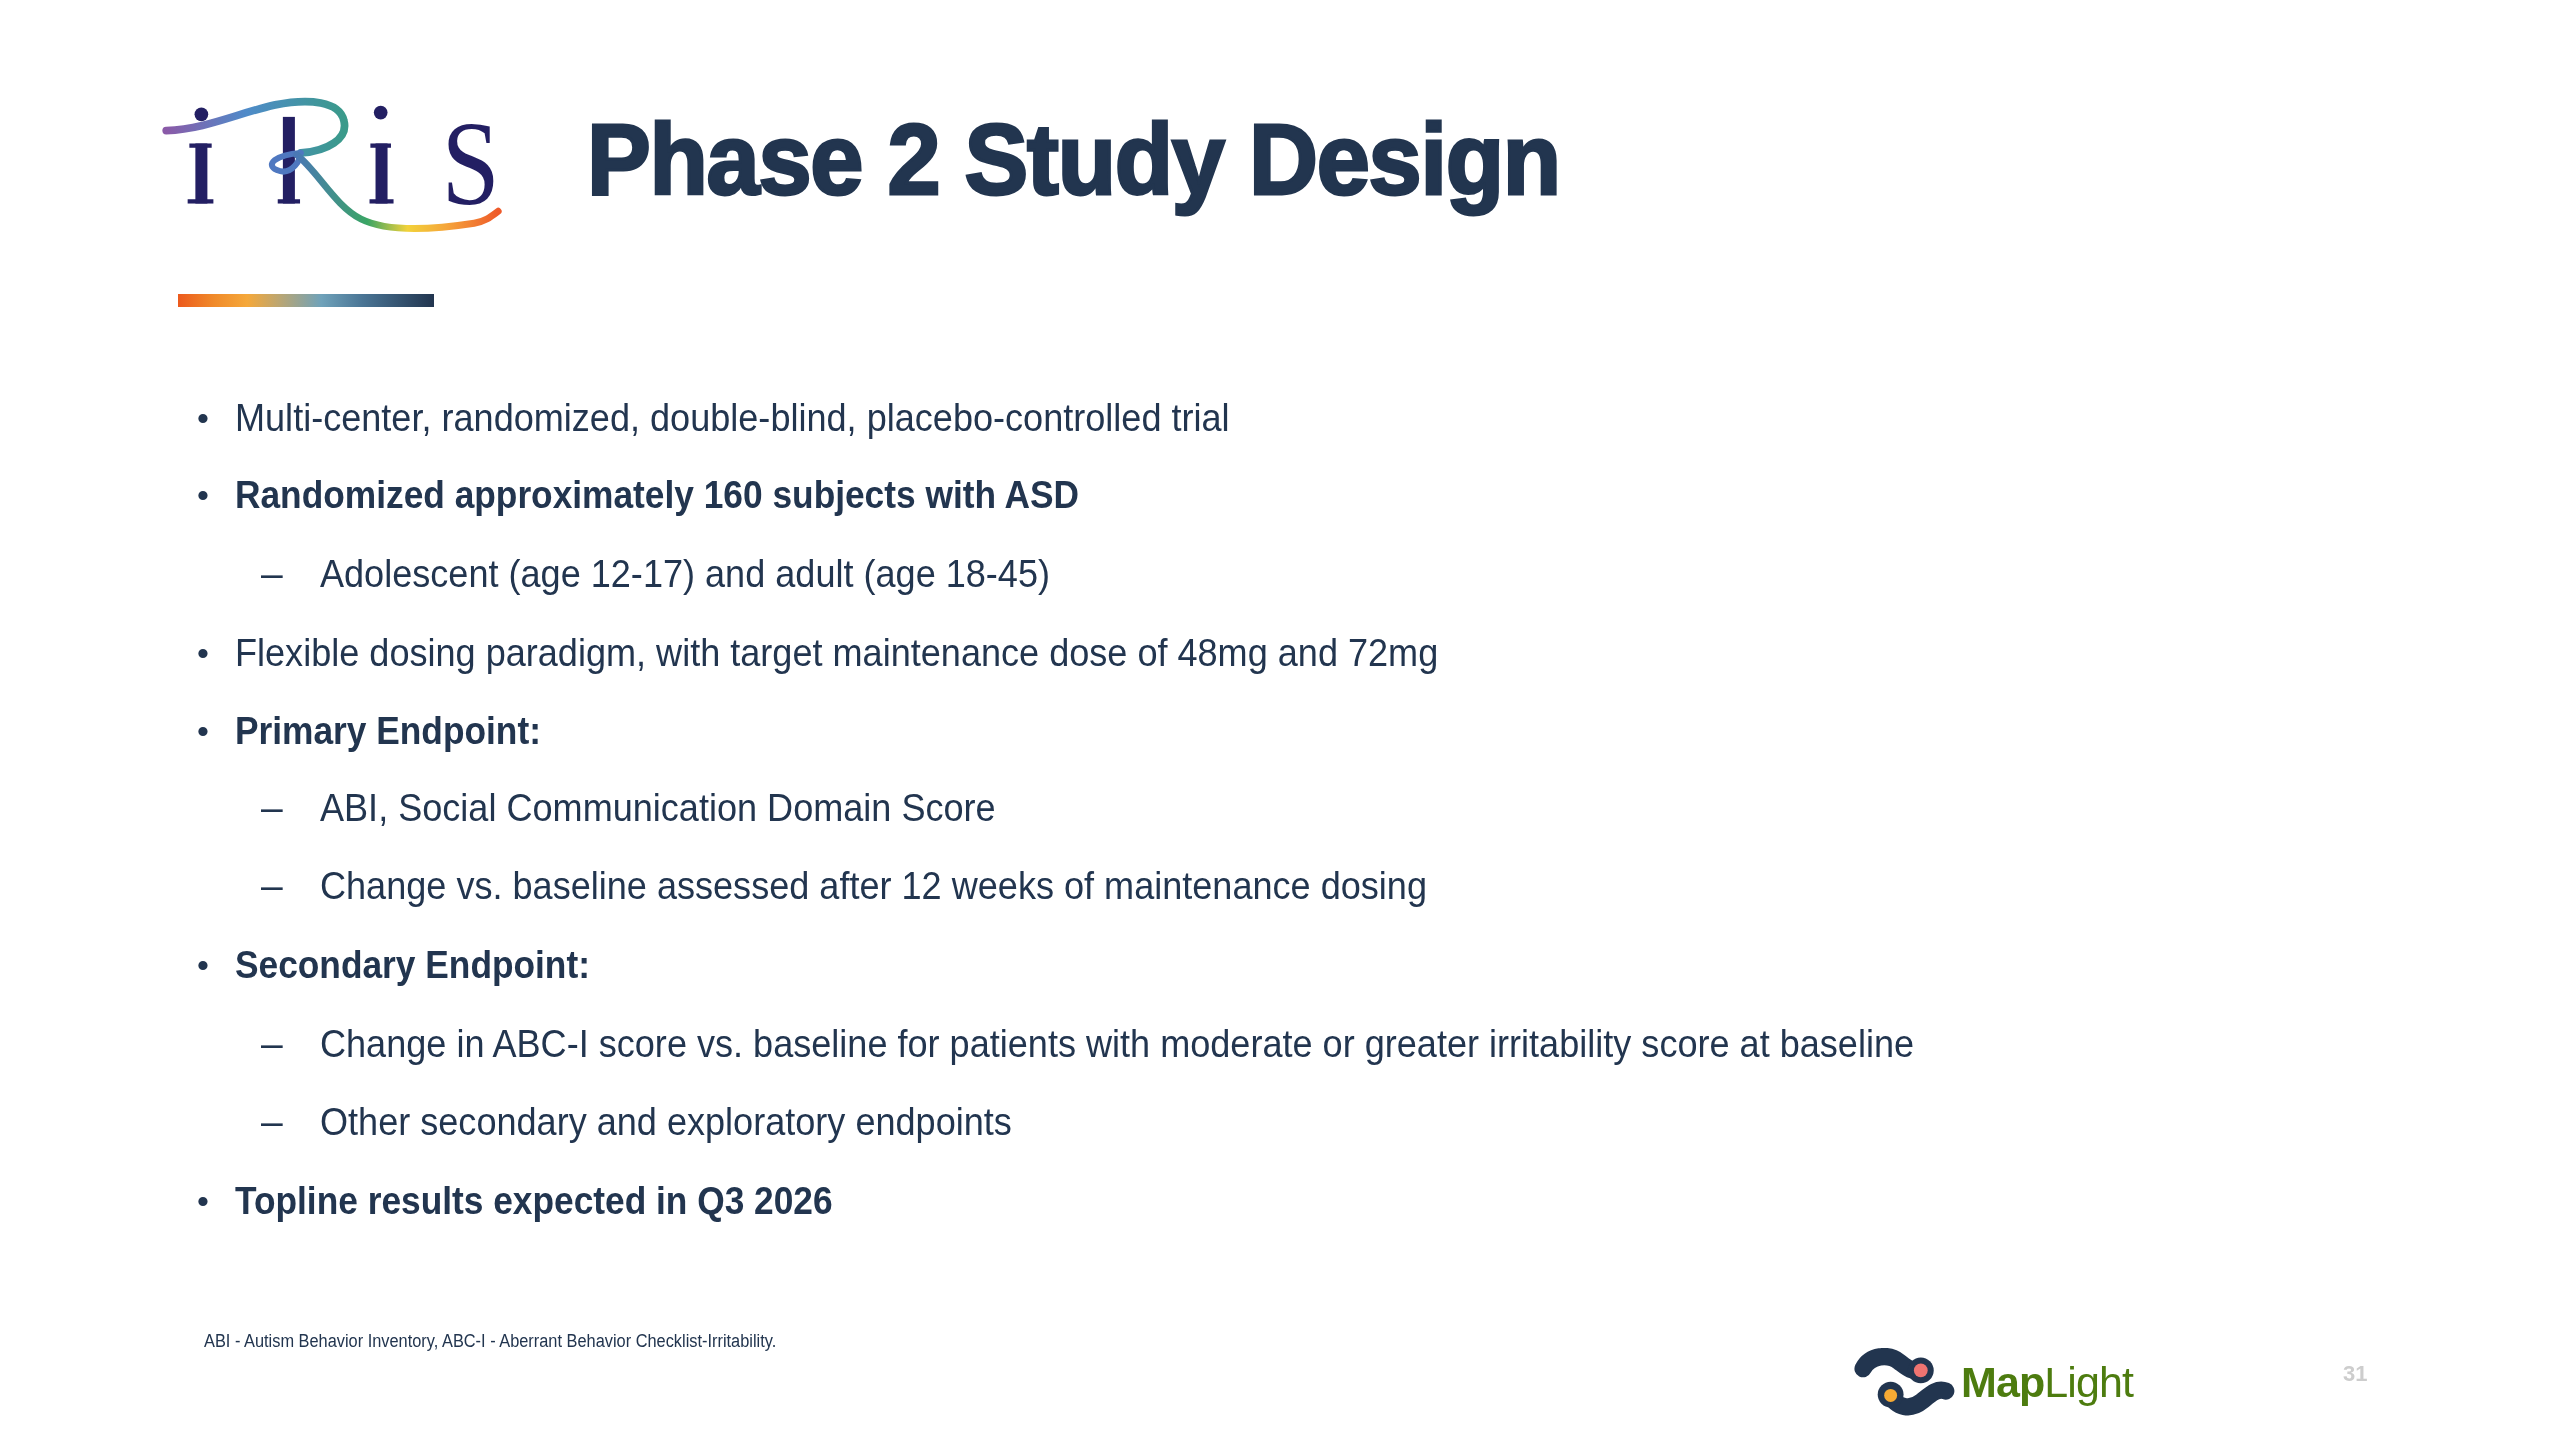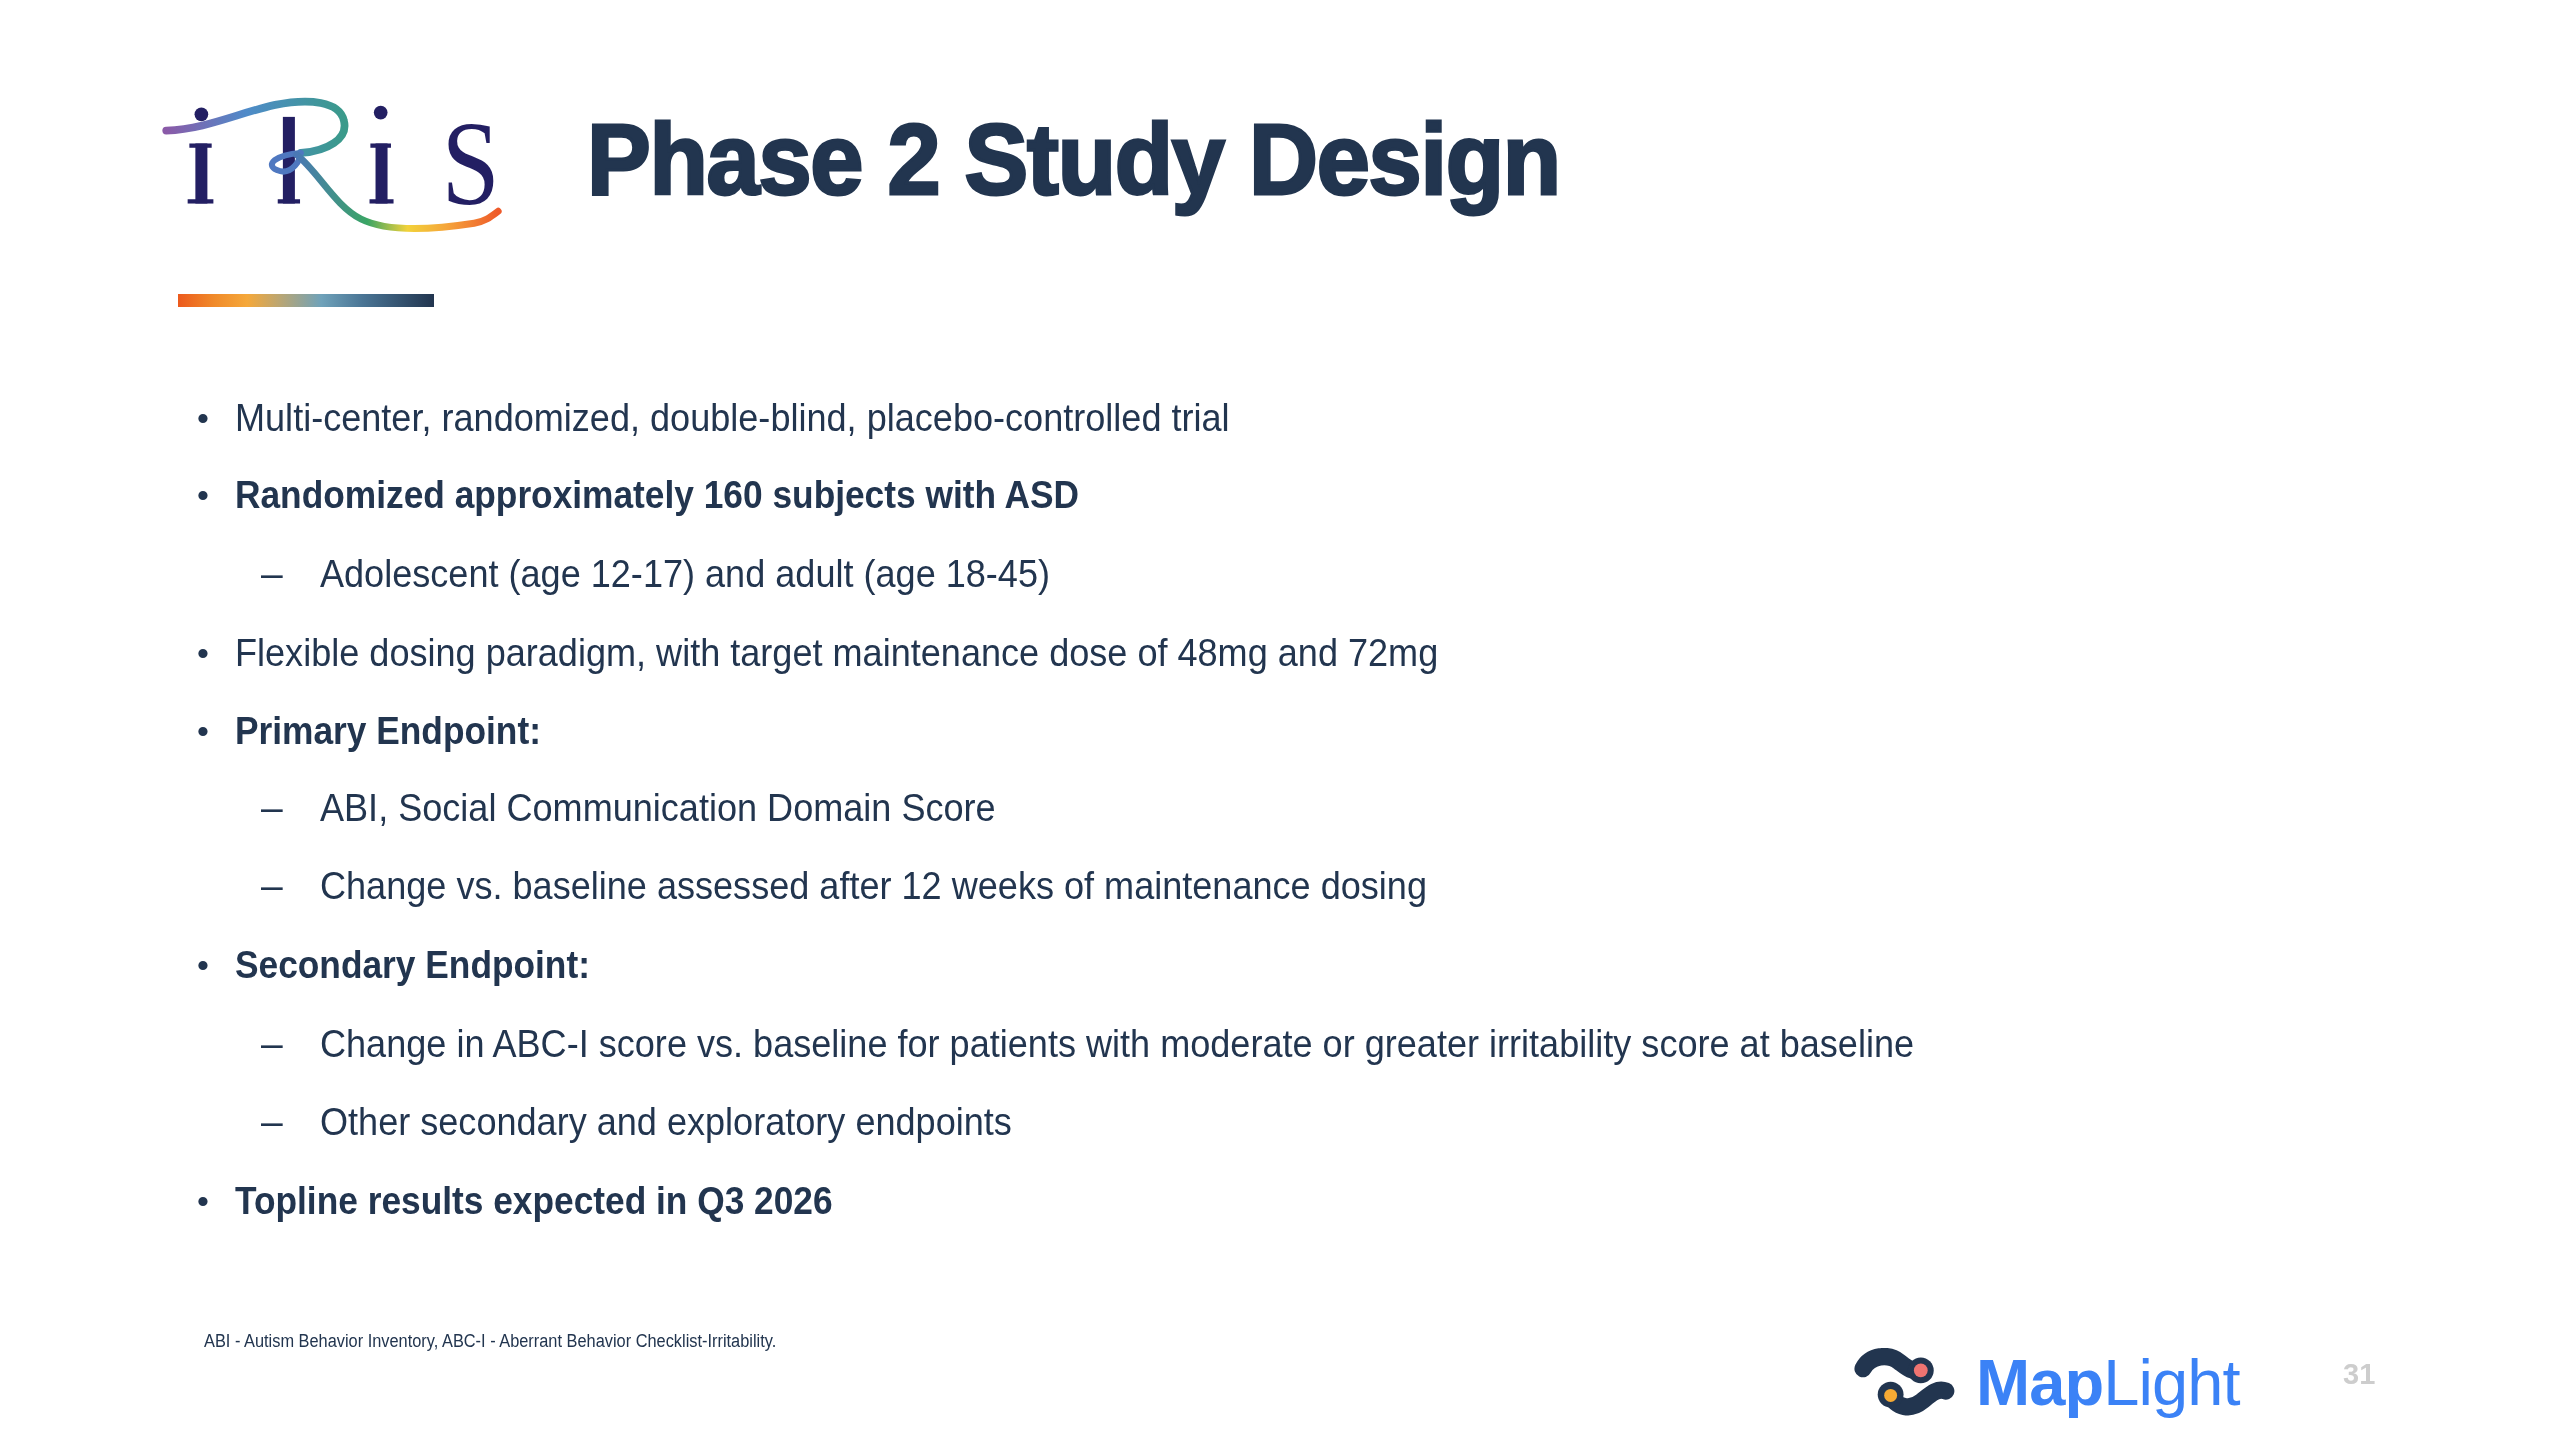--- a/index.html
+++ b/index.html
@@ -25,26 +25,26 @@
   .lvl1 .txt { left: 235px; }
   .lvl2 .marker { left: 261px; }
   .lvl2 .txt { left: 320px; }
   .bold .txt { font-weight: 700; }
 
   .footnote { position: absolute; left: 204px; top: 1331px; font-size: 17.6px; line-height: 20.6px;
     color: #22354f; white-space: nowrap; transform: scaleX(0.93); transform-origin: left top; }
 
   .brand { position: absolute; left: 1851px; top: 1348px; height: 69px; width: 412px; }
   .brand svg { position: absolute; left: 0; top: 0; }
-  .brand-name { position: absolute; left: 125px; top: 0px; font-size: 65px; line-height: 69px; white-space: nowrap;
-    color: #3b82f6; letter-spacing: -0.9px; }
+  .brand-name { position: absolute; left: 110px; top: 0px; font-size: 43px; line-height: 69px; white-space: nowrap;
+    color: #4d7c0f; letter-spacing: -0.9px; }
   .brand-name .b1 { font-weight: 700; }
   .brand-name .b2 { font-weight: 400; }
 
-  .page-number { position: absolute; left: 2343px; top: 1357px; font-size: 29px; line-height: 34px;
+  .page-number { position: absolute; left: 2343px; top: 1357px; font-size: 22px; line-height: 34px;
     font-weight: 700; color: #cdcdcd; }
 </style>
 </head>
 <body>
 
 <div class="logo">
   <svg viewBox="0 0 430 190" xmlns="http://www.w3.org/2000/svg">
     <defs>
       <linearGradient id="ribTop" x1="0" y1="0" x2="1" y2="0">
         <stop offset="0" stop-color="#8a5aa8"></stop>

